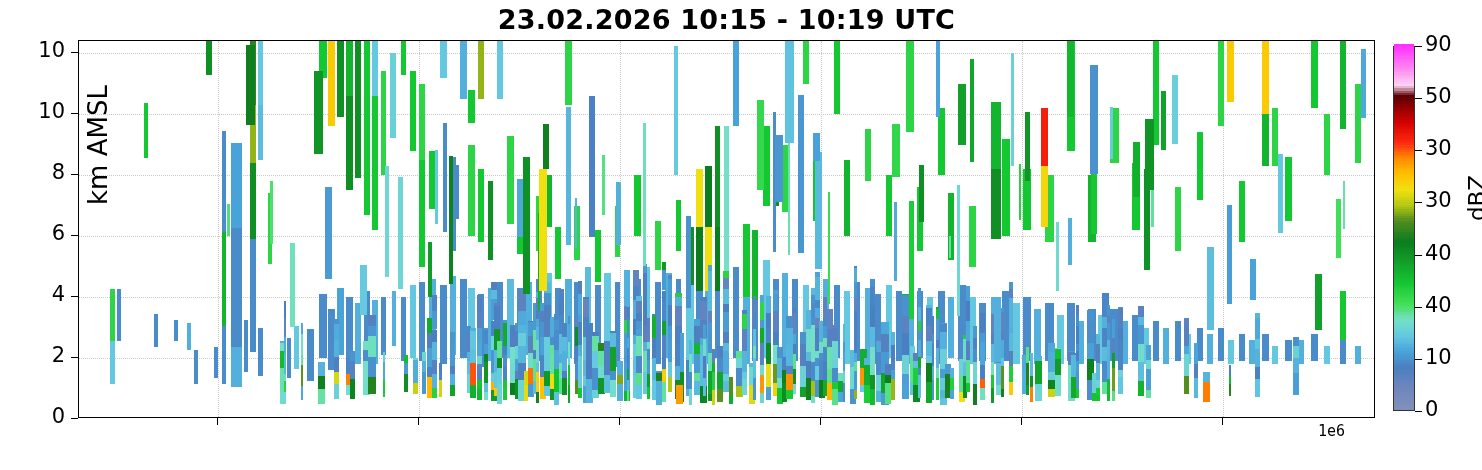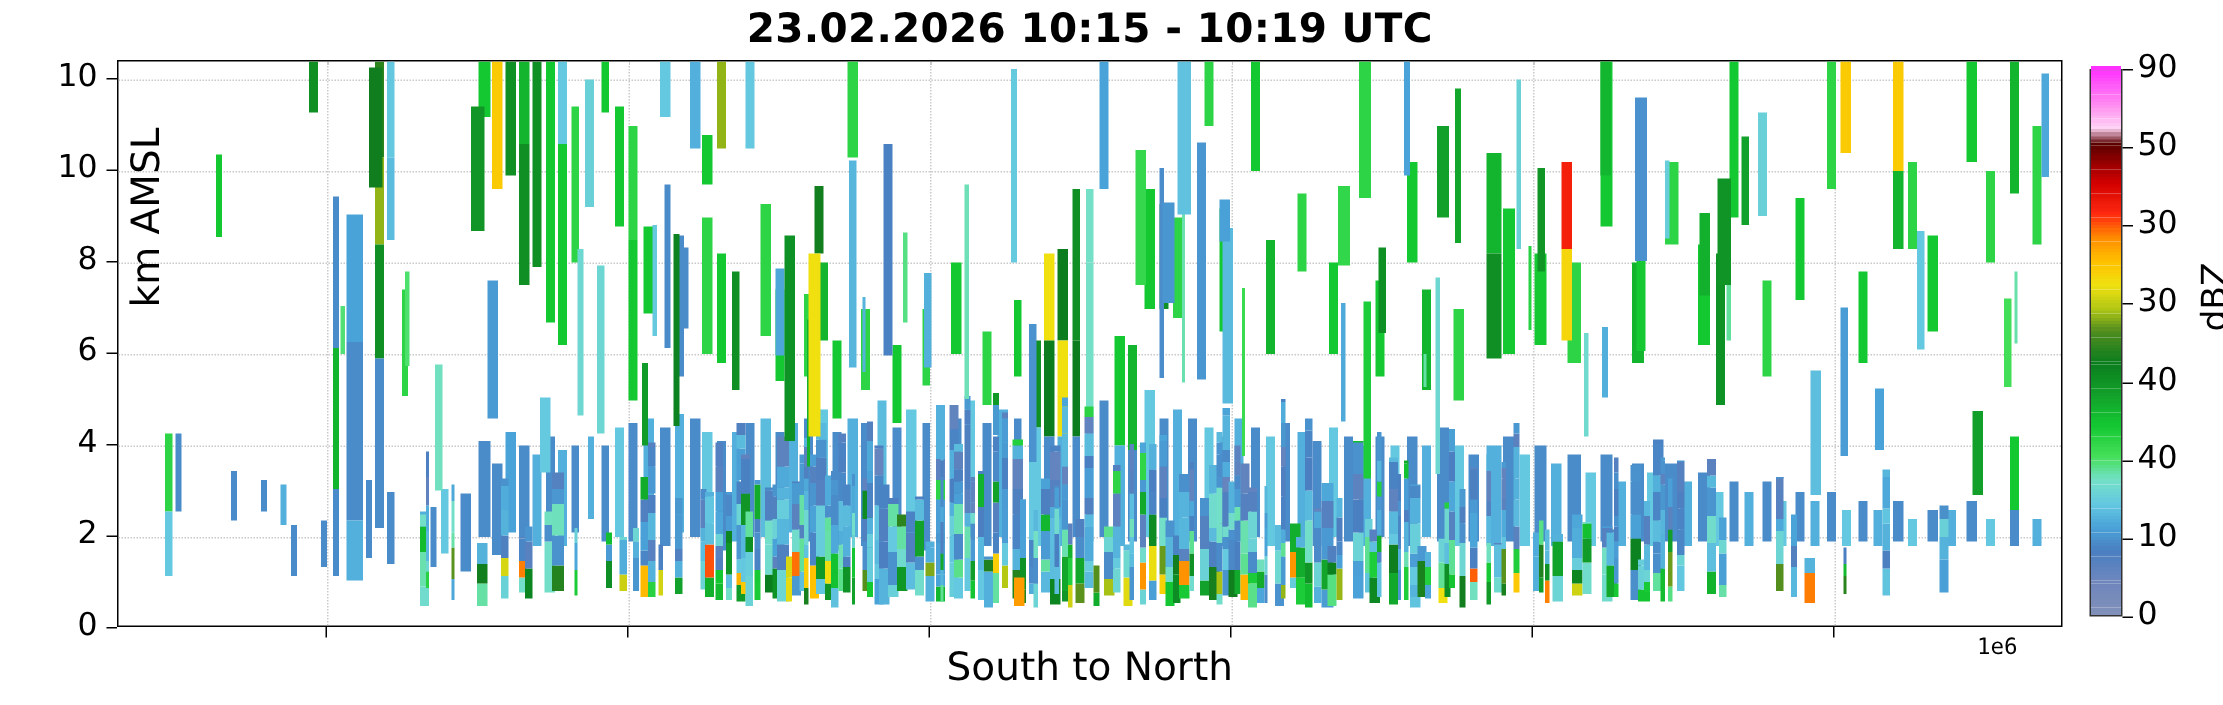--- a/index.html
+++ b/index.html
@@ -1857,21 +1857,20 @@
   <div id="ylabel">km AMSL</div>
 
   <div id="x-axis">
       <div class="xtick-mark" style="left: 216.779px; top: 418px;"></div>
       <div class="xtick-mark" style="left: 417.814px; top: 418px;"></div>
       <div class="xtick-mark" style="left: 618.849px; top: 418px;"></div>
       <div class="xtick-mark" style="left: 819.884px; top: 418px;"></div>
       <div class="xtick-mark" style="left: 1020.92px; top: 418px;"></div>
       <div class="xtick-mark" style="left: 1221.95px; top: 418px;"></div>
     </div>
-  <div id="xlabel">South to North</div>
   <div id="x-offset">1e6</div>
 
   <div id="colorbar-wrap">
     <div id="colorbar">
         <div class="cb-band" style="bottom: 0px; height: 2.98125px; background: rgb(128, 144, 184);"></div>
         <div class="cb-band" style="bottom: 2.28125px; height: 2.98125px; background: rgb(126, 143, 185);"></div>
         <div class="cb-band" style="bottom: 4.5625px; height: 2.98125px; background: rgb(124, 142, 185);"></div>
         <div class="cb-band" style="bottom: 6.84375px; height: 2.98125px; background: rgb(122, 141, 186);"></div>
         <div class="cb-band" style="bottom: 9.125px; height: 2.98125px; background: rgb(121, 140, 186);"></div>
         <div class="cb-band" style="bottom: 11.4062px; height: 2.98125px; background: rgb(119, 139, 187);"></div>

